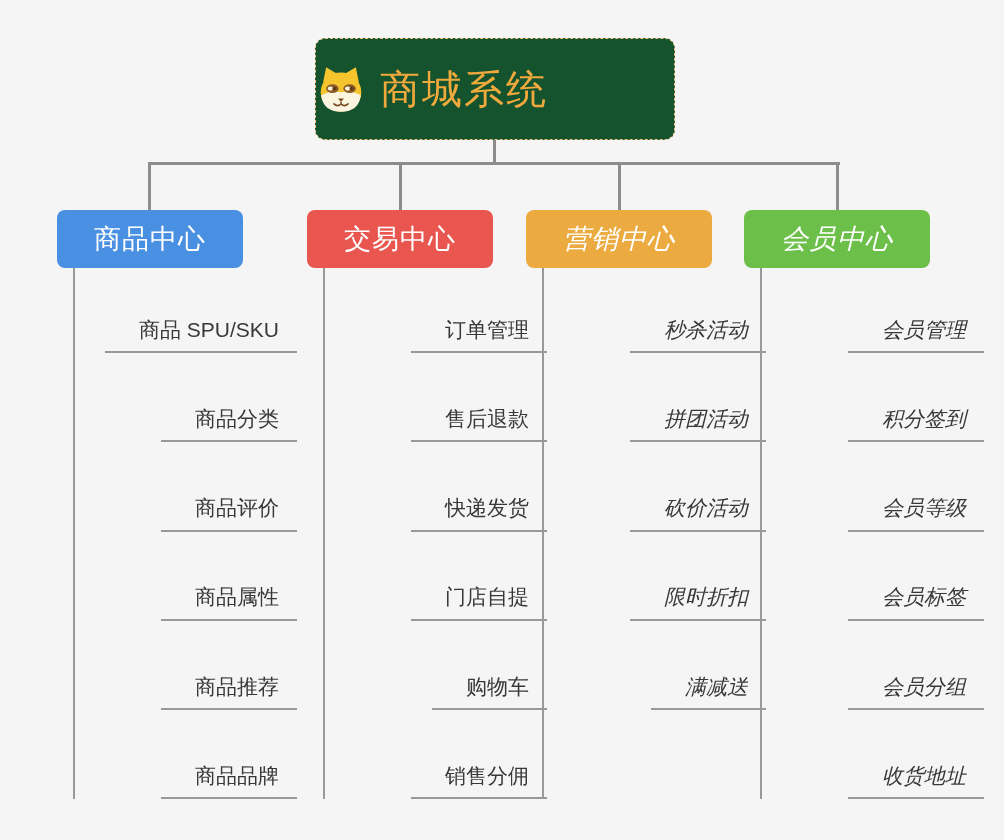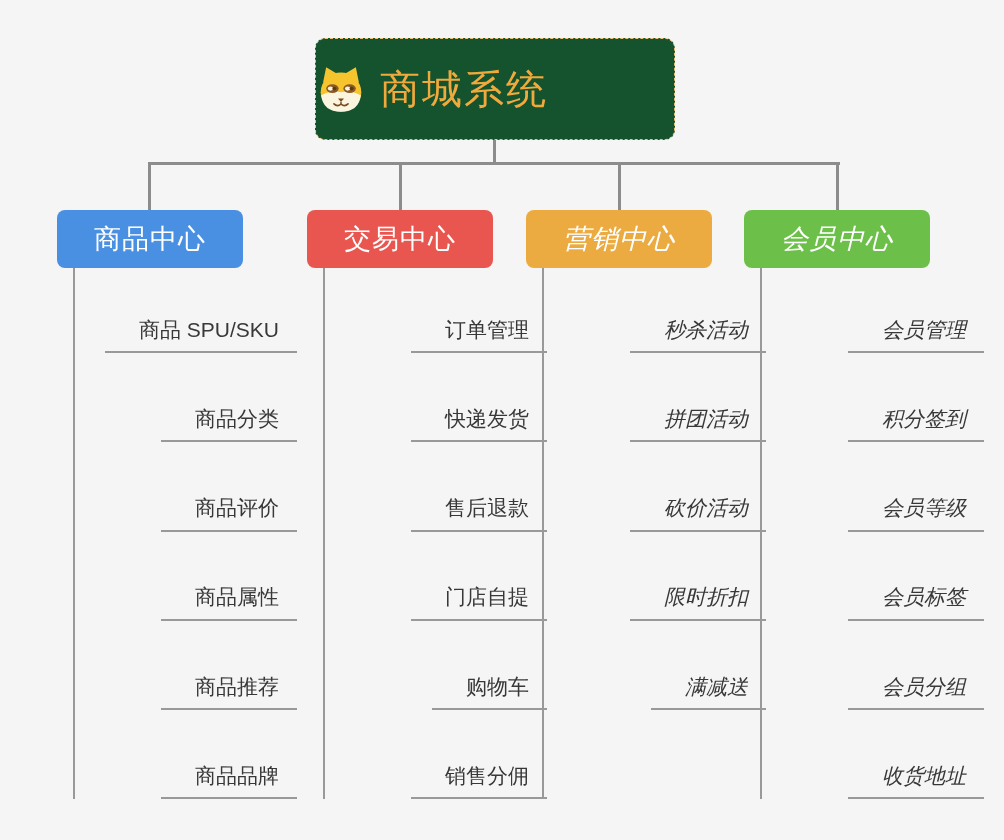--- a/index.html
+++ b/index.html
@@ -124,24 +124,24 @@
   </div>
 
   <div class="branch branch-1">
     <div class="branch-node" style="background-color: rgb(232, 86, 79);">交易中心</div>
     <div class="trunk"></div>
     <div class="items">
       <div class="item">
           <span class="item-label">订单管理</span>
         </div>
       <div class="item">
+          <span class="item-label">售后退款</span>
+        </div>
+      <div class="item">
           <span class="item-label">快递发货</span>
-        </div>
-      <div class="item">
-          <span class="item-label">售后退款</span>
         </div>
       <div class="item">
           <span class="item-label">门店自提</span>
         </div>
       <div class="item">
           <span class="item-label">购物车</span>
         </div>
       <div class="item">
           <span class="item-label">销售分佣</span>
         </div>

